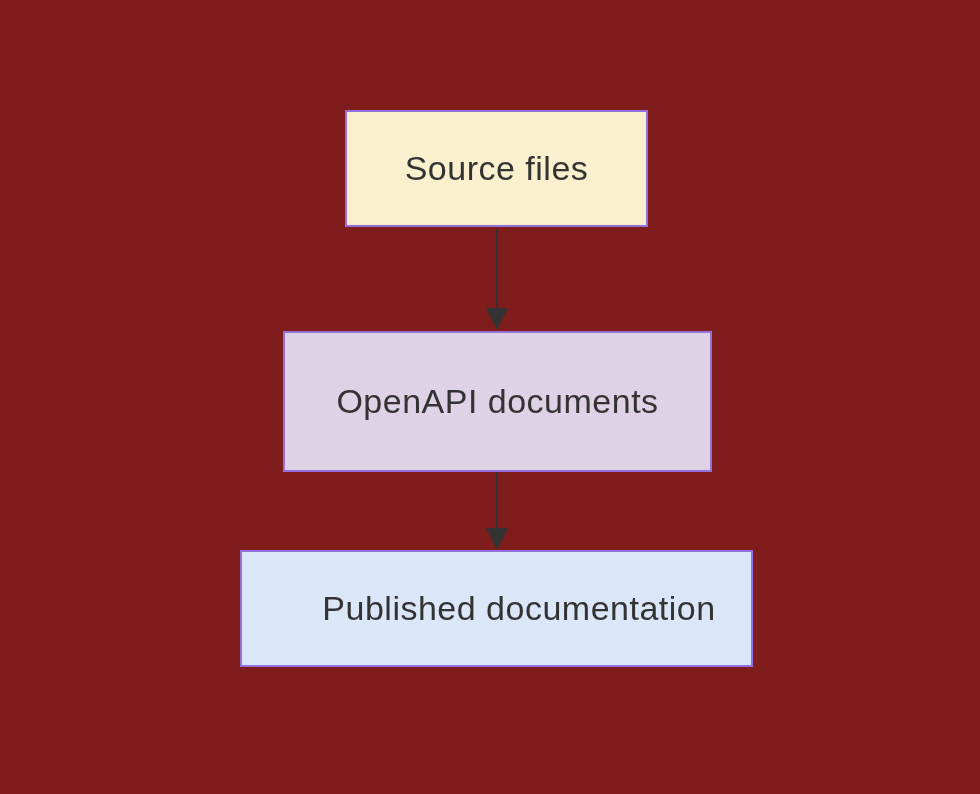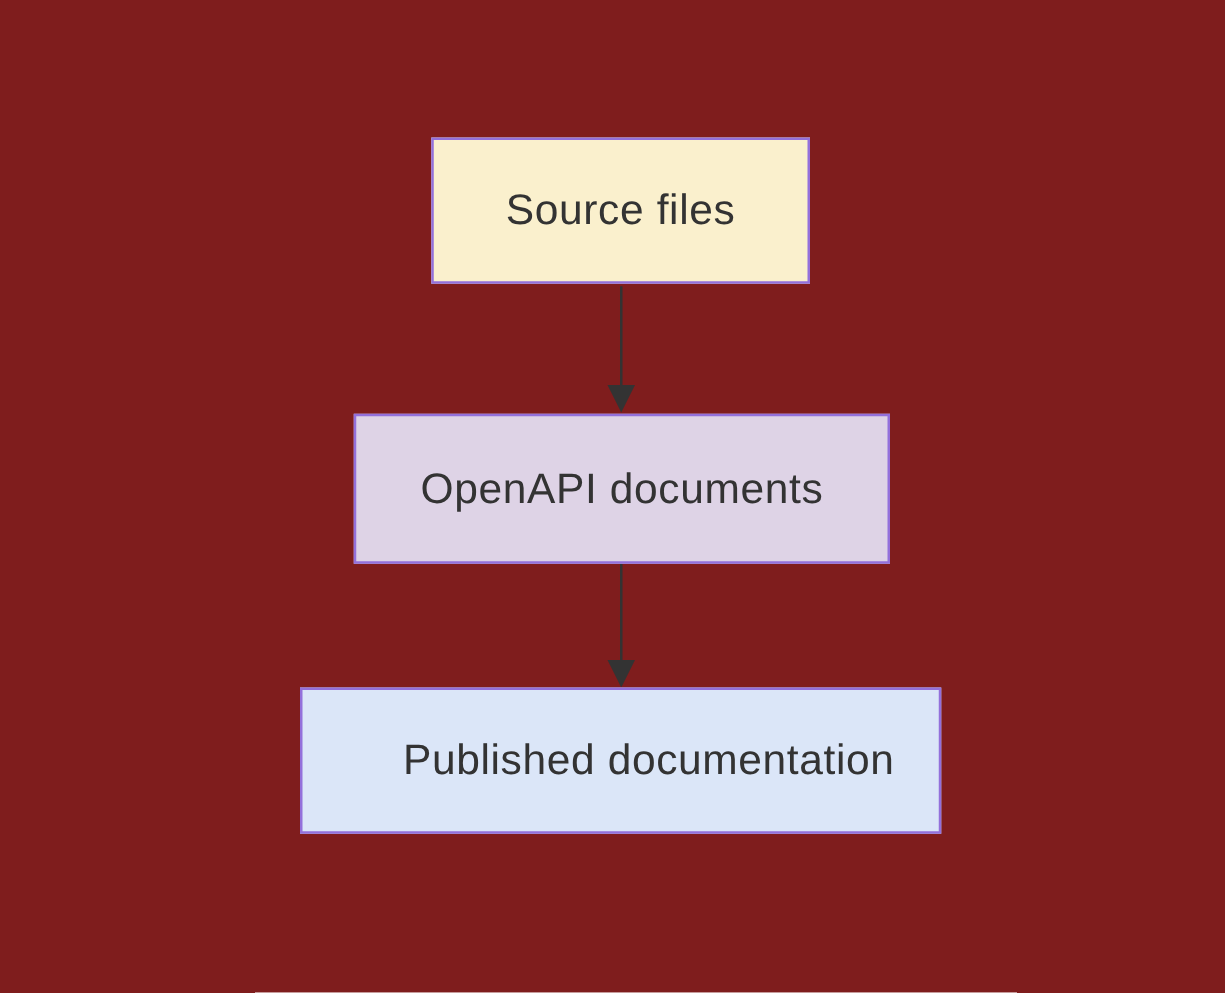--- a/index.html
+++ b/index.html
@@ -29,21 +29,21 @@
     border: 2px solid #9370db;
     display: flex;
     align-items: center;
     justify-content: center;
     font-size: 34px;
     letter-spacing: 0.5px;
     color: #333333;
     text-align: center;
   }
   .node-source    { left: 345px; top: 110px; width: 303px; height: 117px; }
-  .node-openapi   { left: 283px; top: 331px; width: 429px; height: 120px; }
+  .node-openapi   { left: 283px; top: 331px; width: 429px; height: 141px; }
   .node-published { left: 240px; top: 550px; width: 513px; height: 117px; padding-left: 45px; }
 </style>
 </head>
 <body>
 
 <div class="canvas">
 
   <svg class="edges-layer" width="980" height="794" viewBox="0 0 980 794" xmlns="http://www.w3.org/2000/svg">
     <g>
       <line x1="497" y1="229" x2="497" y2="312" stroke-width="2" stroke="#333333"></line>

